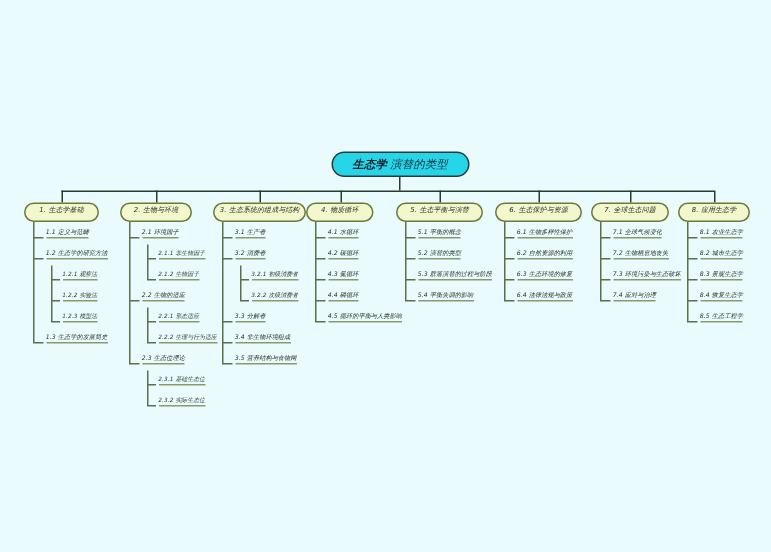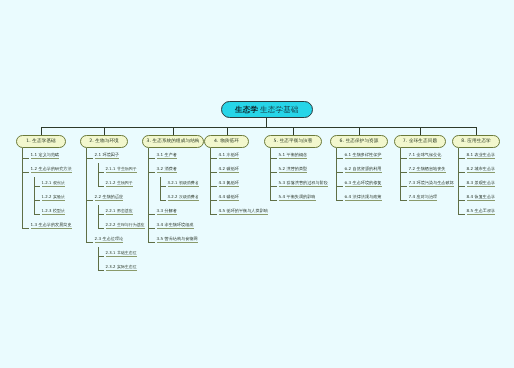--- a/index.html
+++ b/index.html
@@ -12,20 +12,21 @@
     background: #eafbfe;
     font-family: "DejaVu Sans", "Liberation Sans", sans-serif;
     overflow: hidden;
     position: relative;
   }
 
   #canvas {
     position: relative;
     width: 514px;
     height: 368px;
+    font-style: italic;
   }
 
   
   .root-node {
     position: absolute;
     left: 221px;
     top: 101px;
     height: 17px;
     padding: 0 13px;
     display: flex;
@@ -105,21 +106,21 @@
   .trunk-v { width: 1.2px; }
   .trunk-h { height: 1.2px; }
 </style>
 </head>
 <body>
 
 <div id="canvas">
 
   <div class="root-node">
     <span class="root-strong">生态学</span>
-    <span class="root-rest">生态学基础</span>
+    <span class="root-rest">演替的类型</span>
   </div>
 
   <div id="lines">
       <div class="trunk trunk-v" style="left: 266px; top: 118px; height: 9px;"></div>
       <div class="trunk trunk-h" style="left: 41px; top: 127px; width: 435px;"></div>
       <div class="trunk trunk-v" style="left: 41px; top: 127px; height: 8px;"></div>
       <div class="conn conn-v" style="left: 22px; top: 148px; height: 80px;"></div>
       <div class="conn conn-v" style="left: 34px; top: 177px; height: 37px;"></div>
       <div class="conn conn-h" style="left: 22px; top: 157.5px; width: 7px;"></div>
       <div class="conn conn-h" style="left: 22px; top: 171.5px; width: 7px;"></div>

